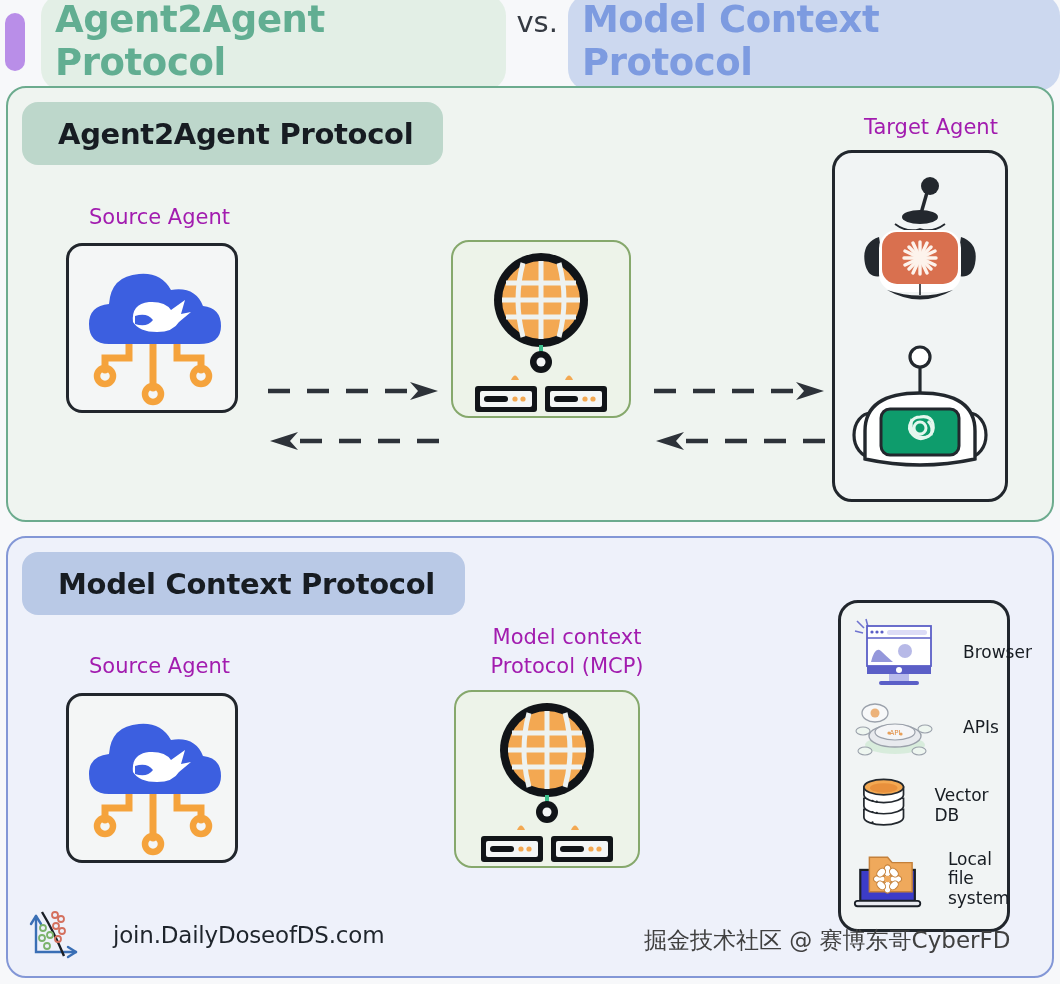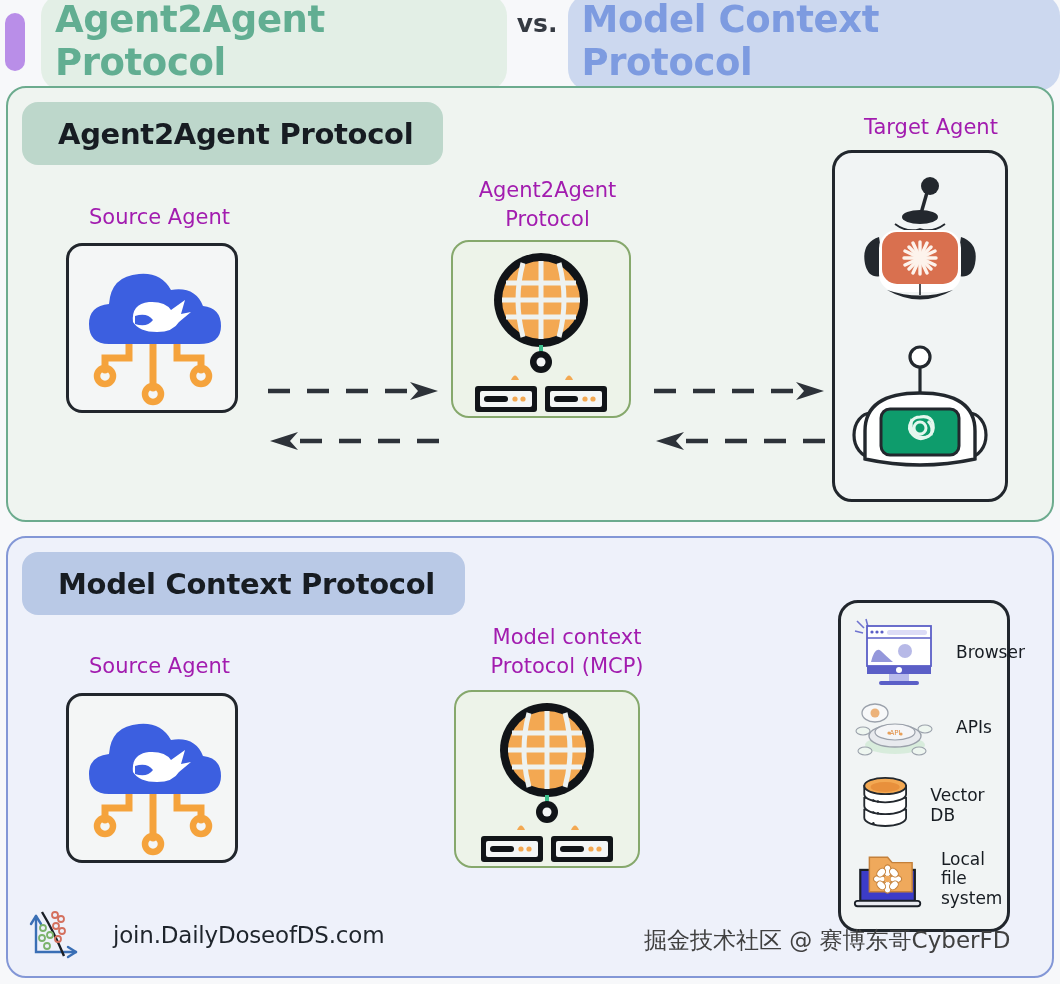--- a/index.html
+++ b/index.html
@@ -39,22 +39,22 @@
     font-family: "DejaVu Sans", sans-serif;
     font-size: 37px;
     font-weight: bold;
     color: #62ae92;
     background: #e3efe6;
     border-radius: 22px;
     padding: 4px 14px 7px 14px;
     letter-spacing: -0.4px;
   }
   .hl-vs {
-    font-size: 25px;
-    font-weight: bold;
+    font-size: 29px;
+    font-weight: normal;
     color: #353a42;
   }
   .hl-mcp {
     font-family: "DejaVu Sans", sans-serif;
     font-size: 37px;
     font-weight: bold;
     color: #7d9be0;
     background: #ccd8ef;
     border-radius: 22px;
     padding: 4px 14px 7px 14px;
@@ -131,21 +131,21 @@
     position: absolute;
     height: 24px;
   }
   .arrow svg { display: block; }
 
   
   .tool-row {
     position: absolute;
     display: flex;
     align-items: center;
-    gap: 17px;
+    gap: 24px;
   }
   .tool-label {
     font-size: 17px;
     color: #171c22;
     line-height: 1.15;
     white-space: pre-line;
   }
 
   
   .footer-brand {
@@ -214,22 +214,20 @@
       <path d="M144 2 L172 11 L144 20 L152 11 Z" fill="#2d3239"></path>
     </svg>
   </div>
   <div class="arrow" style="left:258px; top:342px;">
     <svg width="176" height="22" viewBox="0 0 176 22">
       <line x1="34" y1="11" x2="174" y2="11" stroke="#2d3239" stroke-width="4.5" stroke-dasharray="22 17" stroke-linecap="butt"></line>
       <path d="M32 2 L4 11 L32 20 L24 11 Z" fill="#2d3239"></path>
     </svg>
   </div>
 
-  <div class="col-label" style="left:432px; top:88px; width:215px;">Agent2Agent
-Protocol</div>
 
   <div class="card-soft" style="left:443px; top:152px; width:180px; height:178px;">
     <svg width="176" height="174" viewBox="0 0 176 174">
 
       <circle cx="88" cy="58" r="47" fill="#111418"></circle>
       <circle cx="88" cy="58" r="39" fill="#f3a852"></circle>
       <g stroke="#eef2f0" stroke-width="5" fill="none">
         <ellipse cx="88" cy="58" rx="39" ry="39" fill="none" stroke="none"></ellipse>
         <path d="M49 58 H127"></path>
         <path d="M53 41 H123"></path>

